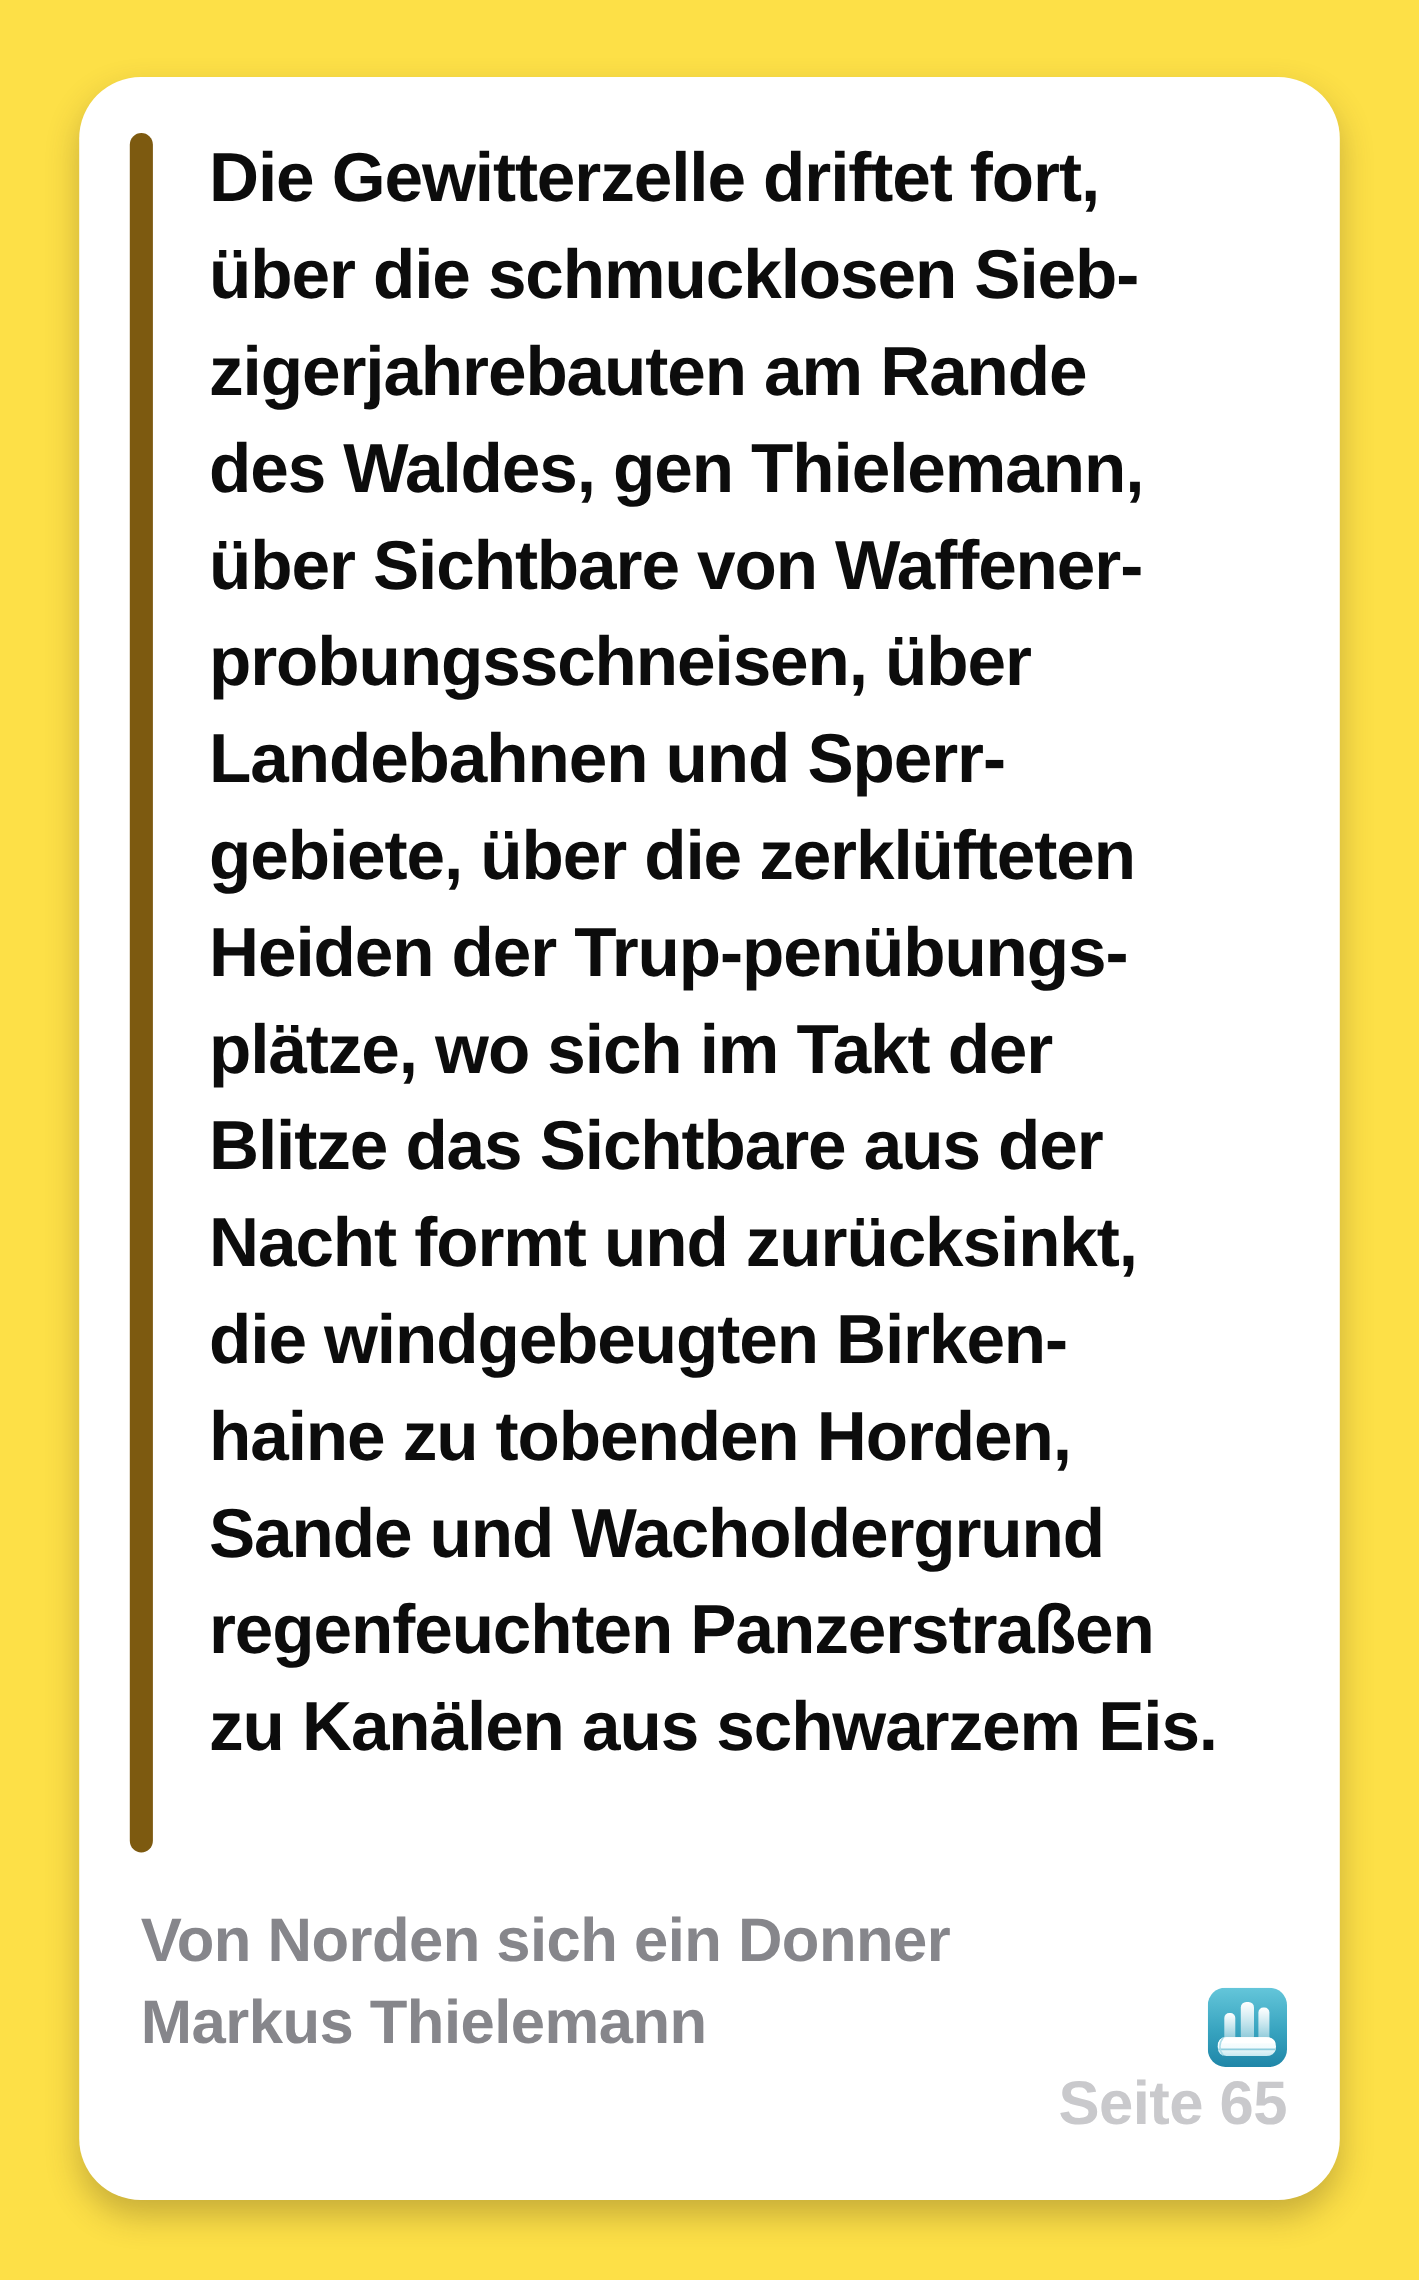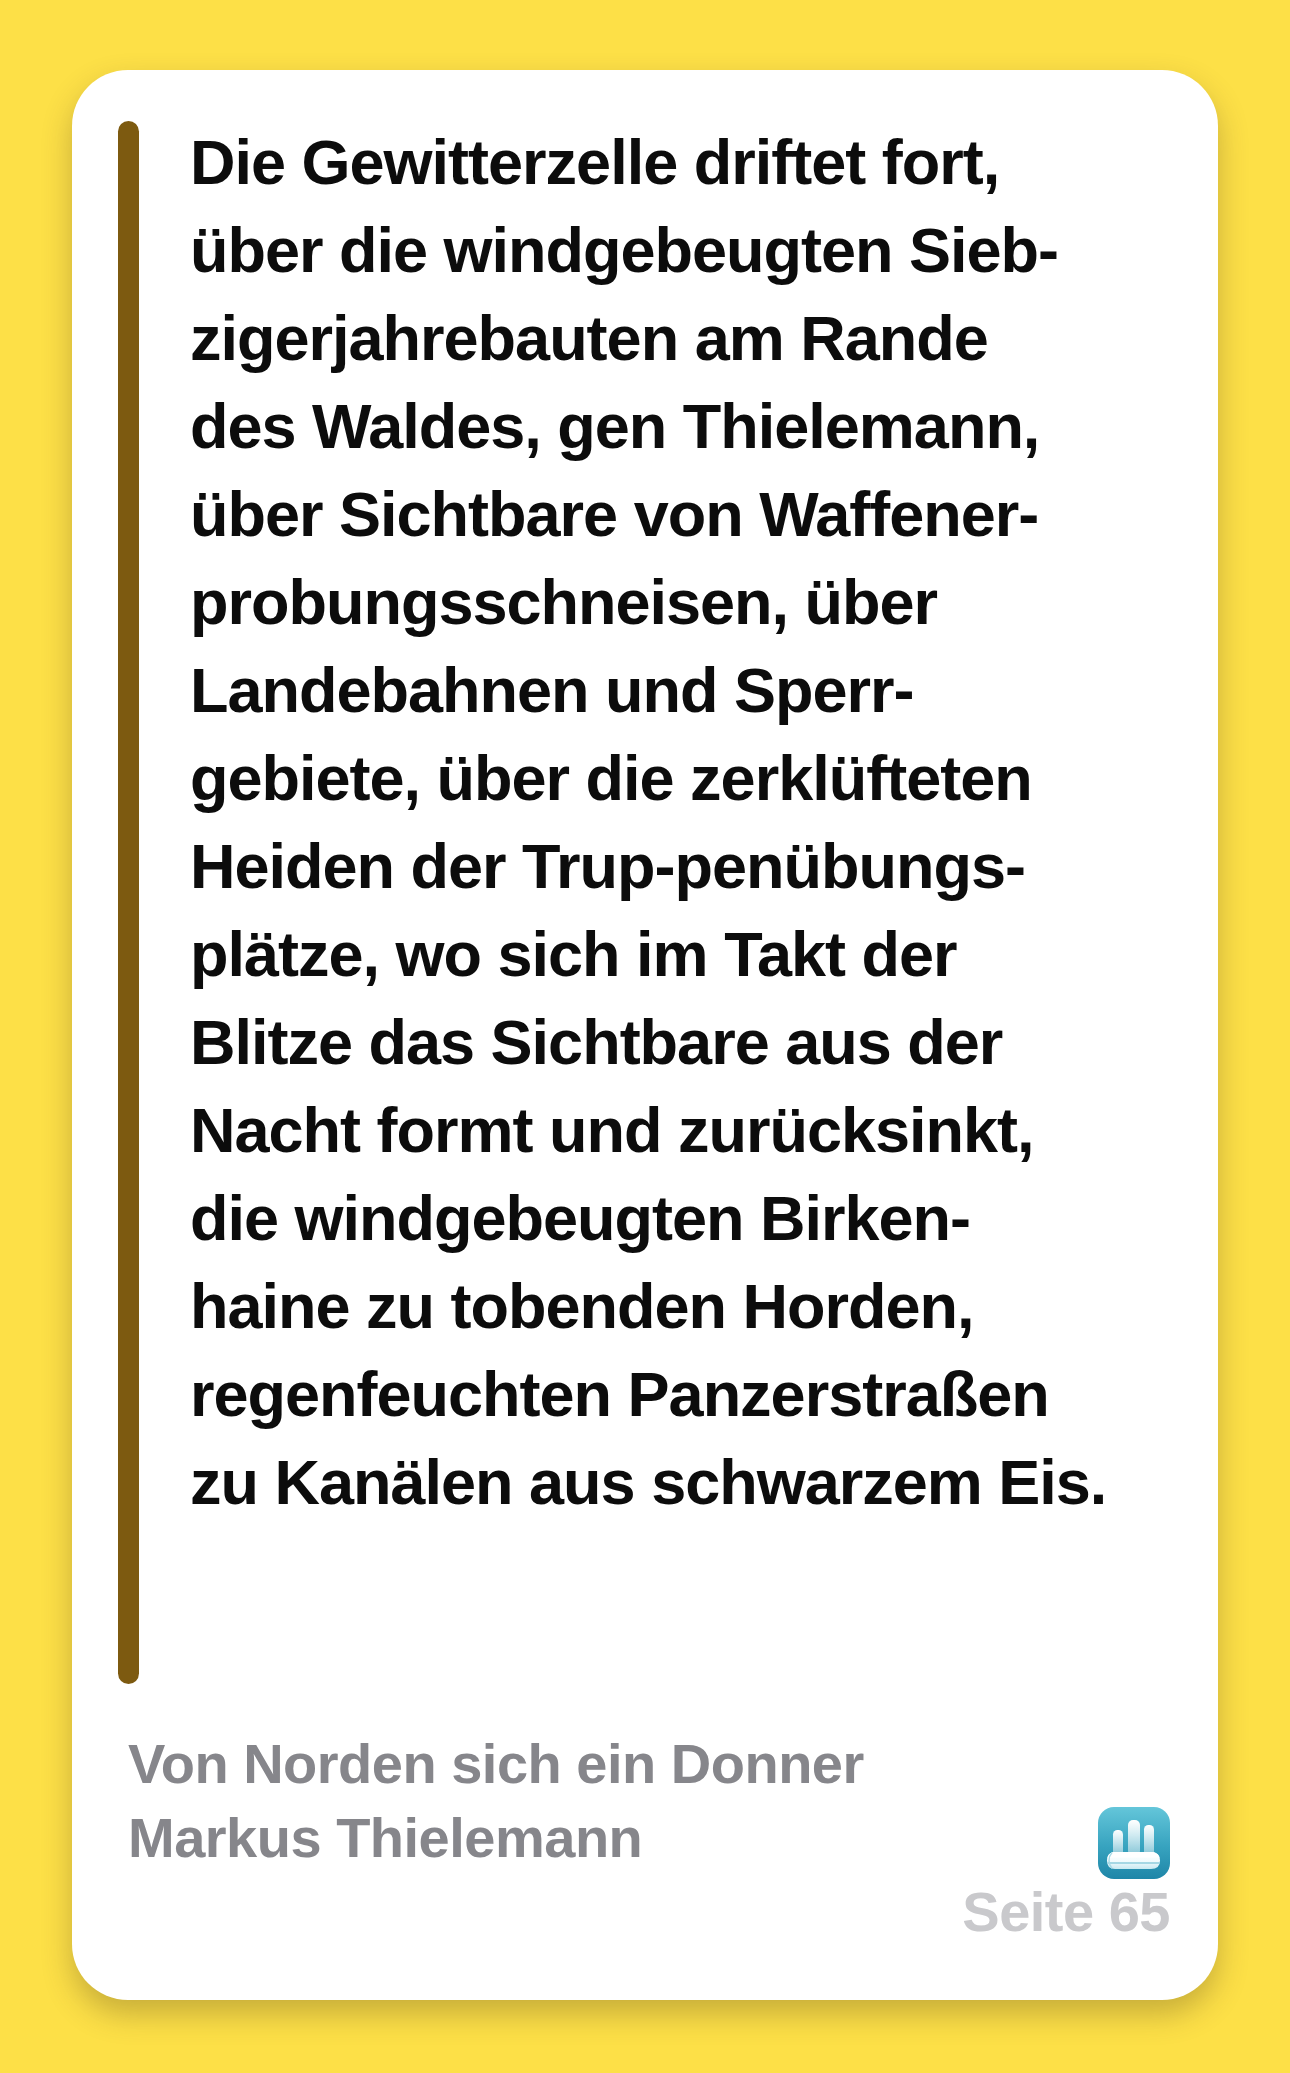--- a/index.html
+++ b/index.html
@@ -81,33 +81,34 @@
 </head>
 <body>
 
 <div class="stage">
   <div class="card">
 
     <div class="quote-wrap">
       <div class="quote-bar"></div>
       <div class="quote-lines">
         <div class="quote-line">Die Gewitterzelle driftet fort,</div>
-        <div class="quote-line">über die windgebeugten Sieb-</div>
+        <div class="quote-line">über die schmucklosen Sieb-</div>
         <div class="quote-line">zigerjahrebauten am Rande</div>
         <div class="quote-line">des Waldes, gen Thielemann,</div>
         <div class="quote-line">über Sichtbare von Waffener-</div>
         <div class="quote-line">probungsschneisen, über</div>
         <div class="quote-line">Landebahnen und Sperr-</div>
         <div class="quote-line">gebiete, über die zerklüfteten</div>
         <div class="quote-line">Heiden der Trup-penübungs-</div>
         <div class="quote-line">plätze, wo sich im Takt der</div>
         <div class="quote-line">Blitze das Sichtbare aus der</div>
         <div class="quote-line">Nacht formt und zurücksinkt,</div>
         <div class="quote-line">die windgebeugten Birken-</div>
         <div class="quote-line">haine zu tobenden Horden,</div>
+        <div class="quote-line">Sande und Wacholdergrund</div>
         <div class="quote-line">regenfeuchten Panzerstraßen</div>
         <div class="quote-line">zu Kanälen aus schwarzem Eis.</div>
       </div>
     </div>
 
     <div class="footer">
       <div class="footer-line book-title">Von Norden sich ein Donner</div>
       <div class="footer-line book-author">Markus Thielemann</div>
       <div class="footer-line book-page">Seite 65</div>
 

